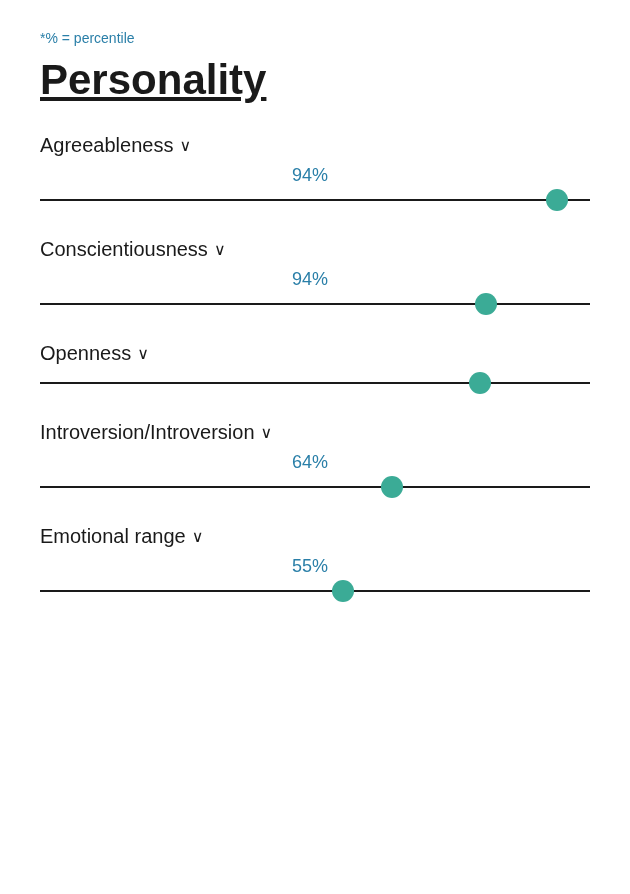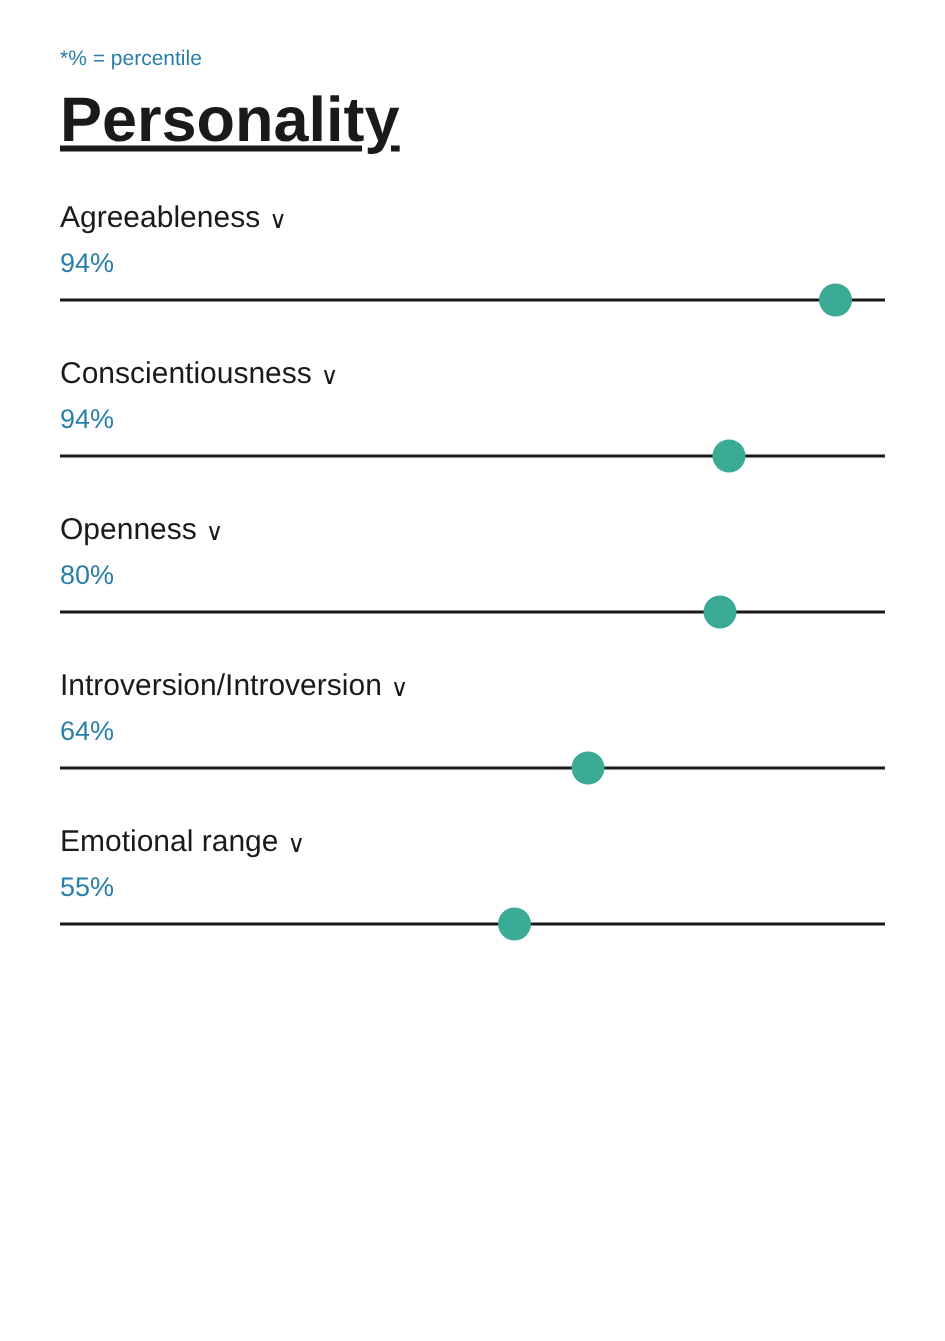--- a/index.html
+++ b/index.html
@@ -26,37 +26,37 @@
       margin-bottom: 30px;
       text-decoration: underline;
     }
 
     .trait-section {
       margin-bottom: 28px;
     }
 
     .trait-header {
       display: flex;
-      align-items: flex-end;
+      align-items: center;
       gap: 6px;
       font-size: 20px;
       font-weight: 400;
       color: #1a1a1a;
       margin-bottom: 8px;
       cursor: pointer;
     }
 
     .chevron-icon {
       display: inline-block;
       color: #1a1a1a;
       font-size: 16px;
     }
 
     .trait-score {
-      text-align: left;
+      text-align: center;
       color: #2a7fa8;
       font-size: 18px;
       font-weight: 500;
       margin-bottom: 4px;
       padding-right: 10px;
     }
 
     .slider-track-container {
       position: relative;
       width: 100%;
@@ -115,21 +115,20 @@
         <div class="slider-track">
           <div class="slider-thumb" style="left: 81%;"></div>
         </div>
       </div>
     </div>
     <div class="trait-section">
       <div class="trait-header">
         <span>Openness</span>
         <span class="chevron-icon">∨</span>
       </div>
-      <div class="trait-score">80%</div>
       <div class="slider-track-container">
         <div class="slider-track">
           <div class="slider-thumb" style="left: 80%;"></div>
         </div>
       </div>
     </div>
     <div class="trait-section">
       <div class="trait-header">
         <span>Introversion/Introversion</span>
         <span class="chevron-icon">∨</span>

